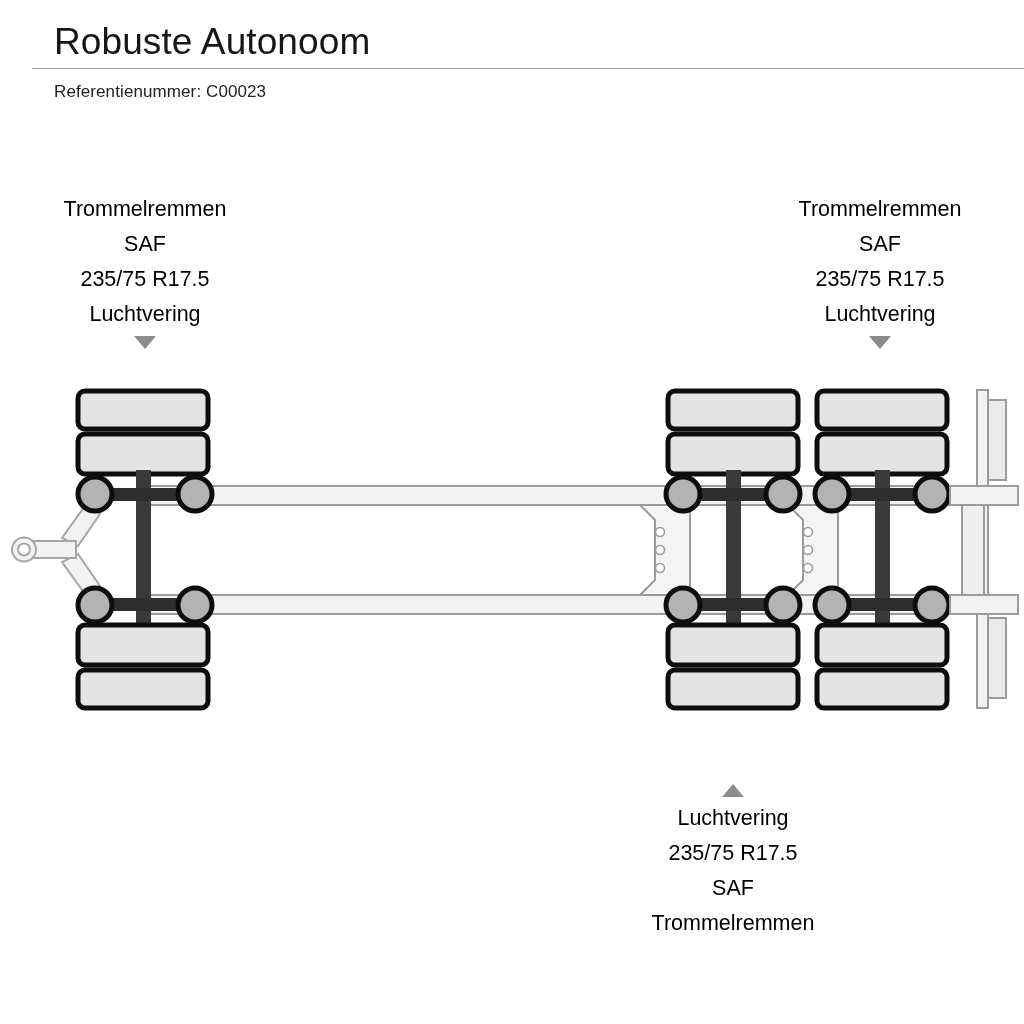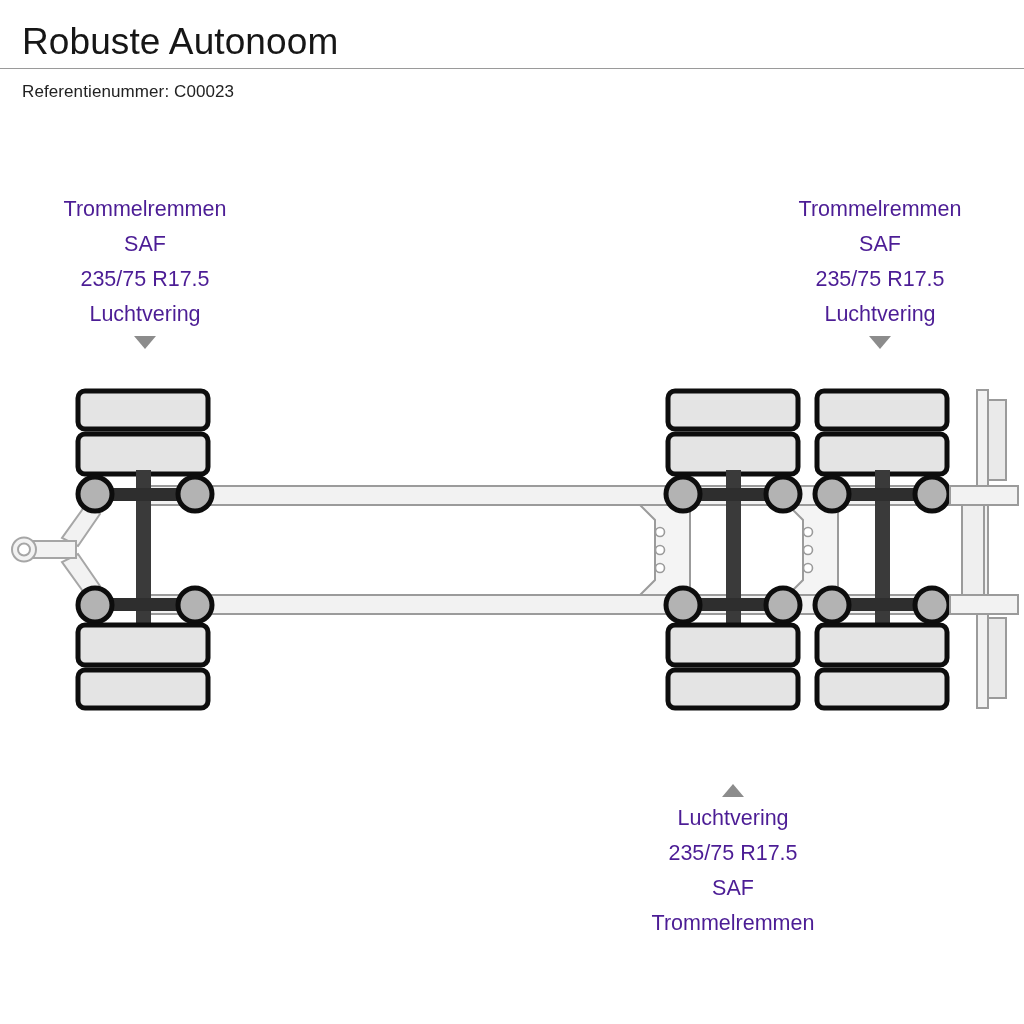--- a/index.html
+++ b/index.html
@@ -16,20 +16,21 @@
     overflow: hidden;
     position: relative;
   }
 
   
   .page-header {
     position: absolute;
     left: 0;
     top: 0;
     width: 818px;
+    padding-left: 32px;
   }
   .page-title {
     font-size: 37px;
     font-weight: 400;
     line-height: 1.0;
     color: #161616;
     margin: 0;
     padding: 23px 0 8px 22px;
     letter-spacing: 0.1px;
   }
@@ -46,21 +47,21 @@
     padding: 13px 0 0 22px;
     letter-spacing: 0.1px;
   }
 
   
   .annotation {
     position: absolute;
     text-align: center;
     font-size: 21.5px;
     line-height: 35px;
-    color: #4c1d95;
+    color: #000000;
     white-space: nowrap;
   }
   .annotation .line { display: block; }
 
   .anno-left   { left: 10px;  top: 192px;  width: 270px; }
   .anno-right  { left: 745px; top: 192px;  width: 270px; }
   .anno-bottom { left: 588px; top: 784px;  width: 290px; }
 
   .tri {
     width: 0; height: 0;

